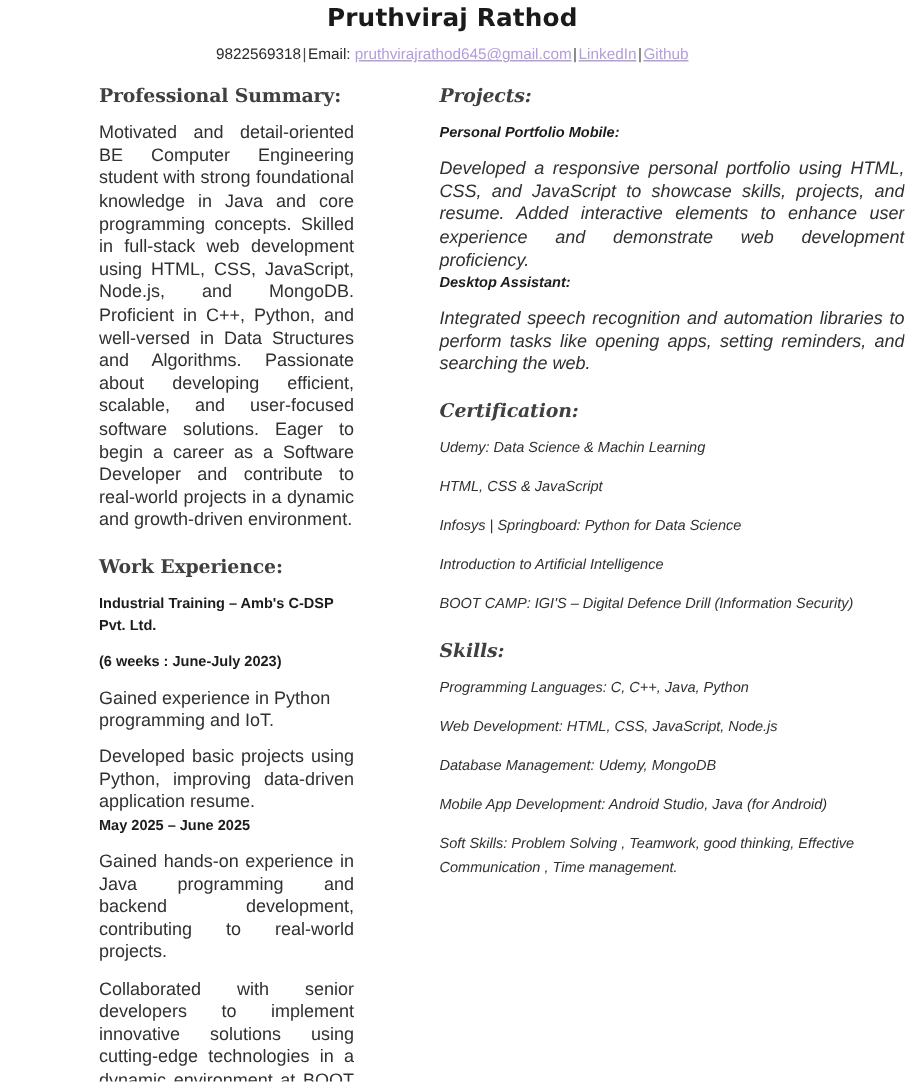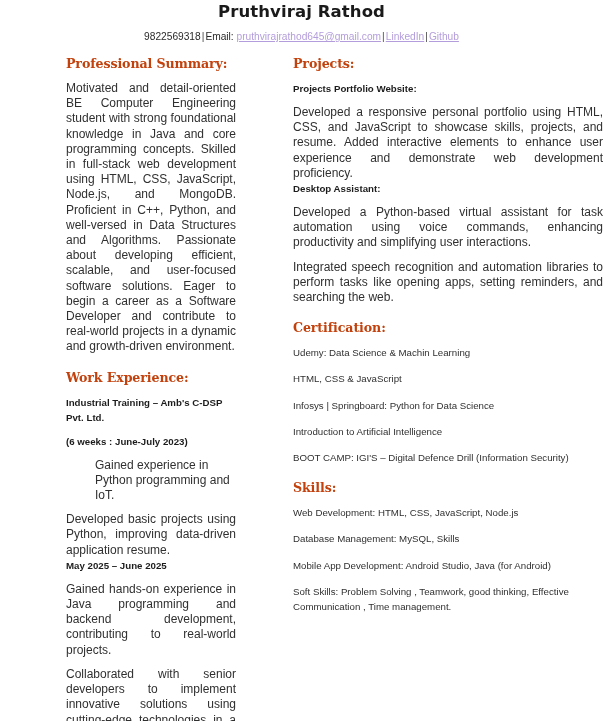--- a/index.html
+++ b/index.html
@@ -64,28 +64,29 @@
     box-sizing: border-box;
   }
   .col-left {
     width: 245px;
     padding-left: 66px;
     padding-right: 9px;
   }
   .col-right {
     width: 358px;
     padding-left: 48px;
+    font-style: italic;
   }
 
   .section-title {
     font-family: "DejaVu Serif", serif;
     font-weight: bold;
     font-size: 12.6px;
     line-height: 16px;
-    color: #c2410c;
+    color: #404040;
     margin: 0 0 9px 0;
     letter-spacing: -0.1px;
   }
   .section + .section {
     margin-top: 15px;
   }
 
   .body-text {
     font-size: 12px;
     line-height: 15.2px;
@@ -93,21 +94,20 @@
     margin: 0 0 9px 0;
     text-align: justify;
     -webkit-hyphens: none;
     hyphens: none;
   }
   .body-text:last-child {
     margin-bottom: 0;
   }
   .body-text.left-align {
     text-align: left;
-    margin-left: 29px;
   }
   .sub-head {
     font-size: 9.7px;
     line-height: 15px;
     font-weight: bold;
     color: #1c1c1c;
     margin: 0 0 9px 0;
   }
   .list-item {
     font-size: 9.7px;
@@ -168,44 +168,44 @@
       </div>
 
     </div>
 
     <div class="col col-right">
 
       <div class="section">
         <div class="section-title">Projects:</div>
 
         <div>
-          <div class="sub-head">Projects Portfolio Website:</div>
+          <div class="sub-head">Personal Portfolio Mobile:</div>
           <p class="body-text">Developed a responsive personal portfolio using HTML, CSS, and JavaScript to showcase skills, projects, and resume. Added interactive elements to enhance user experience and demonstrate web development proficiency.</p>
         </div>
 
         <div>
           <div class="sub-head">Desktop Assistant:</div>
-          <p class="body-text">Developed a Python-based virtual assistant for task automation using voice commands, enhancing productivity and simplifying user interactions.</p>
           <p class="body-text">Integrated speech recognition and automation libraries to perform tasks like opening apps, setting reminders, and searching the web.</p>
         </div>
       </div>
 
       <div class="section">
         <div class="section-title">Certification:</div>
         <div class="list-item">Udemy: Data Science &amp; Machin Learning</div>
         <div class="list-item">HTML, CSS &amp; JavaScript</div>
         <div class="list-item">Infosys | Springboard: Python for Data Science</div>
         <div class="list-item">Introduction to Artificial Intelligence</div>
         <div class="list-item justify">BOOT CAMP: IGI'S – Digital Defence Drill (Information Security)</div>
       </div>
 
       <div class="section">
         <div class="section-title">Skills:</div>
+        <div class="list-item">Programming Languages: C, C++, Java, Python</div>
         <div class="list-item">Web Development: HTML, CSS, JavaScript, Node.js</div>
-        <div class="list-item">Database Management: MySQL, Skills</div>
+        <div class="list-item">Database Management: Udemy, MongoDB</div>
         <div class="list-item">Mobile App Development: Android Studio, Java (for Android)</div>
         <div class="list-item">Soft Skills: Problem Solving , Teamwork, good thinking, Effective Communication , Time management.</div>
       </div>
 
     </div>
 
   </div>
 </div>
 
 </body></html>

